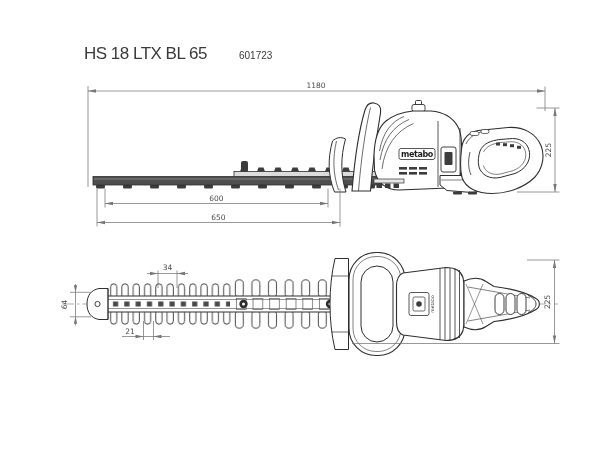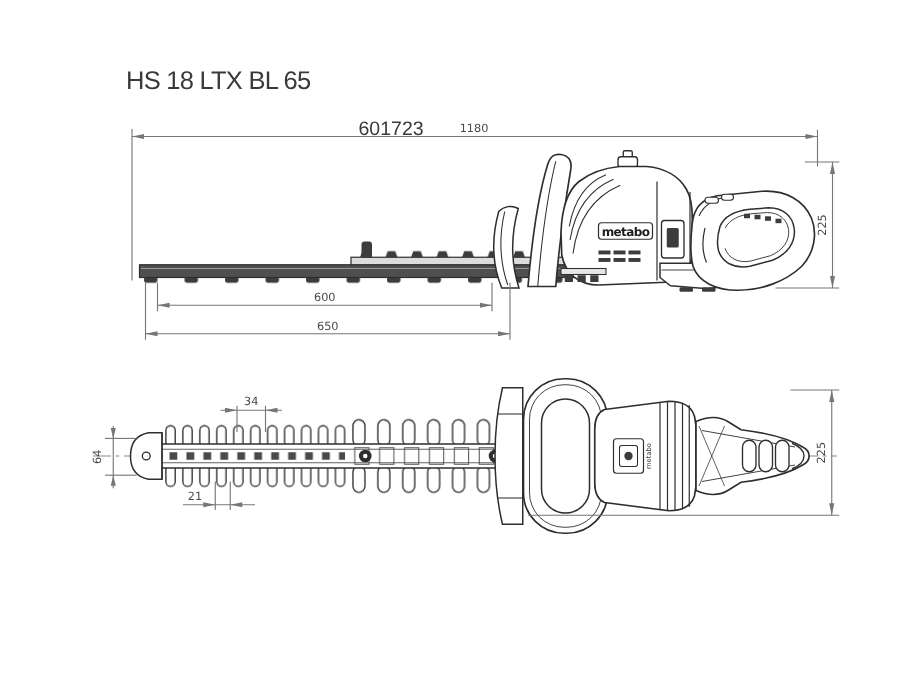--- a/index.html
+++ b/index.html
@@ -1,20 +1,20 @@
 <!DOCTYPE html>
 <html><head>
 <meta charset="utf-8">
 <style>
   html,body{margin:0;padding:0;background:#fff;}
   .page{position:relative;width:592px;height:450px;background:#ffffff;overflow:hidden;
         font-family:"Liberation Sans",sans-serif;}
   .model-title{position:absolute;left:84px;top:44px;font-size:17px;letter-spacing:-0.5px;
         color:#3a3a3a;white-space:nowrap;}
-  .article-no{position:absolute;left:239px;top:50px;font-size:13px;color:#3a3a3a;margin-top:28px;}
+  .article-no{position:absolute;left:239px;top:50px;font-size:10px;color:#3a3a3a;}
   .drawing{position:absolute;left:0;top:0;}
   .logo{position:absolute;left:444px;top:377px;font-family:"DejaVu Sans",sans-serif;
         font-weight:bold;font-size:28px;letter-spacing:-1.2px;color:#161616;white-space:nowrap;}
   .logo .reg{font-size:9px;font-weight:bold;letter-spacing:0;position:relative;top:-13px;left:1px;}
   svg text{font-family:"DejaVu Sans",sans-serif;}
   .dim-label{font-size:7.5px;fill:#4a4a4a;}
 </style>
 </head>
 <body>
 

